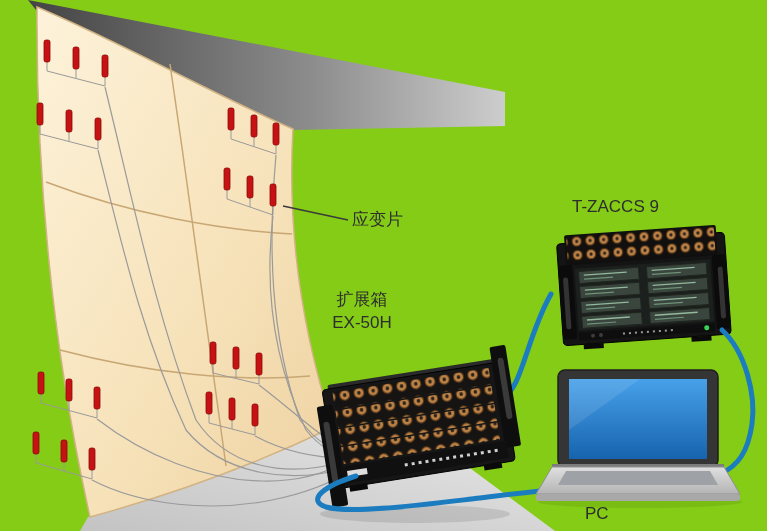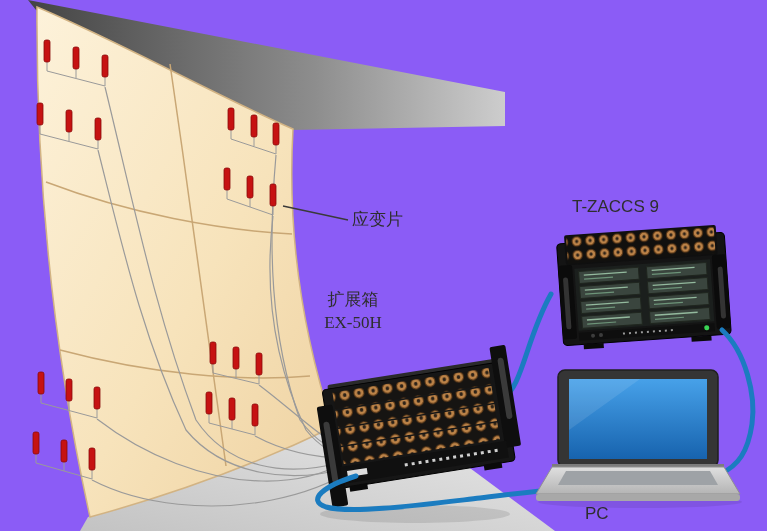--- a/index.html
+++ b/index.html
@@ -1,32 +1,32 @@
 <!DOCTYPE html>
 <html><head>
 <meta charset="utf-8">
 <style>
   html, body { margin: 0; padding: 0; background: #fff; }
   .stage {
     position: relative;
     width: 767px;
     height: 531px;
     overflow: hidden;
-    background: #8b5cf6;
+    background: #84cc16;
     font-family: "Liberation Sans", "DejaVu Sans", sans-serif;
   }
   .stage svg { position: absolute; left: 0; top: 0; }
   .label {
     position: absolute;
     color: #2e2e2e;
     font-size: 17px;
     line-height: 22px;
     white-space: nowrap;
   }
-  .label.center { text-align: center; }
+  .label.center { text-align: center; padding-left: 9px; }
   .bold { font-weight: 500; }
 </style>
 </head>
 <body>
 
 <div class="stage">
 
 <svg width="767" height="531" viewBox="0 0 767 531">
   <defs>
     <linearGradient id="ceilGrad" x1="0" y1="0" x2="1" y2="0">
@@ -196,19 +196,19 @@
     <rect x="552" y="464" width="172" height="4" fill="#7c7c7c"></rect>
     <polygon points="552,467 724,467 740,494 536,494" fill="url(#baseGrad)" stroke="#909090" stroke-width="1"></polygon>
     <polygon points="566,471 710,471 718,485 558,485" fill="#9ea2a6"></polygon>
     <rect x="536" y="494" width="204" height="7" rx="3" fill="#a8a8a8"></rect>
   </g>
 </svg>
 
 <div class="label bold" style="left:352px; top:209px;">应变片</div>
 
 <div class="label bold center" style="left:303px; top:289px; width:100px;">扩展箱</div>
-<div class="label center" style="left:303px; top:312px; width:100px;font-family:Liberation Serif, serif;">EX-50H</div>
+<div class="label center" style="left:303px; top:312px; width:100px;">EX-50H</div>
 
 <div class="label" style="left:572px; top:196px;">T-ZACCS 9</div>
 
 <div class="label" style="left:585px; top:503px;">PC</div>
 
 </div>
 
 </body></html>

